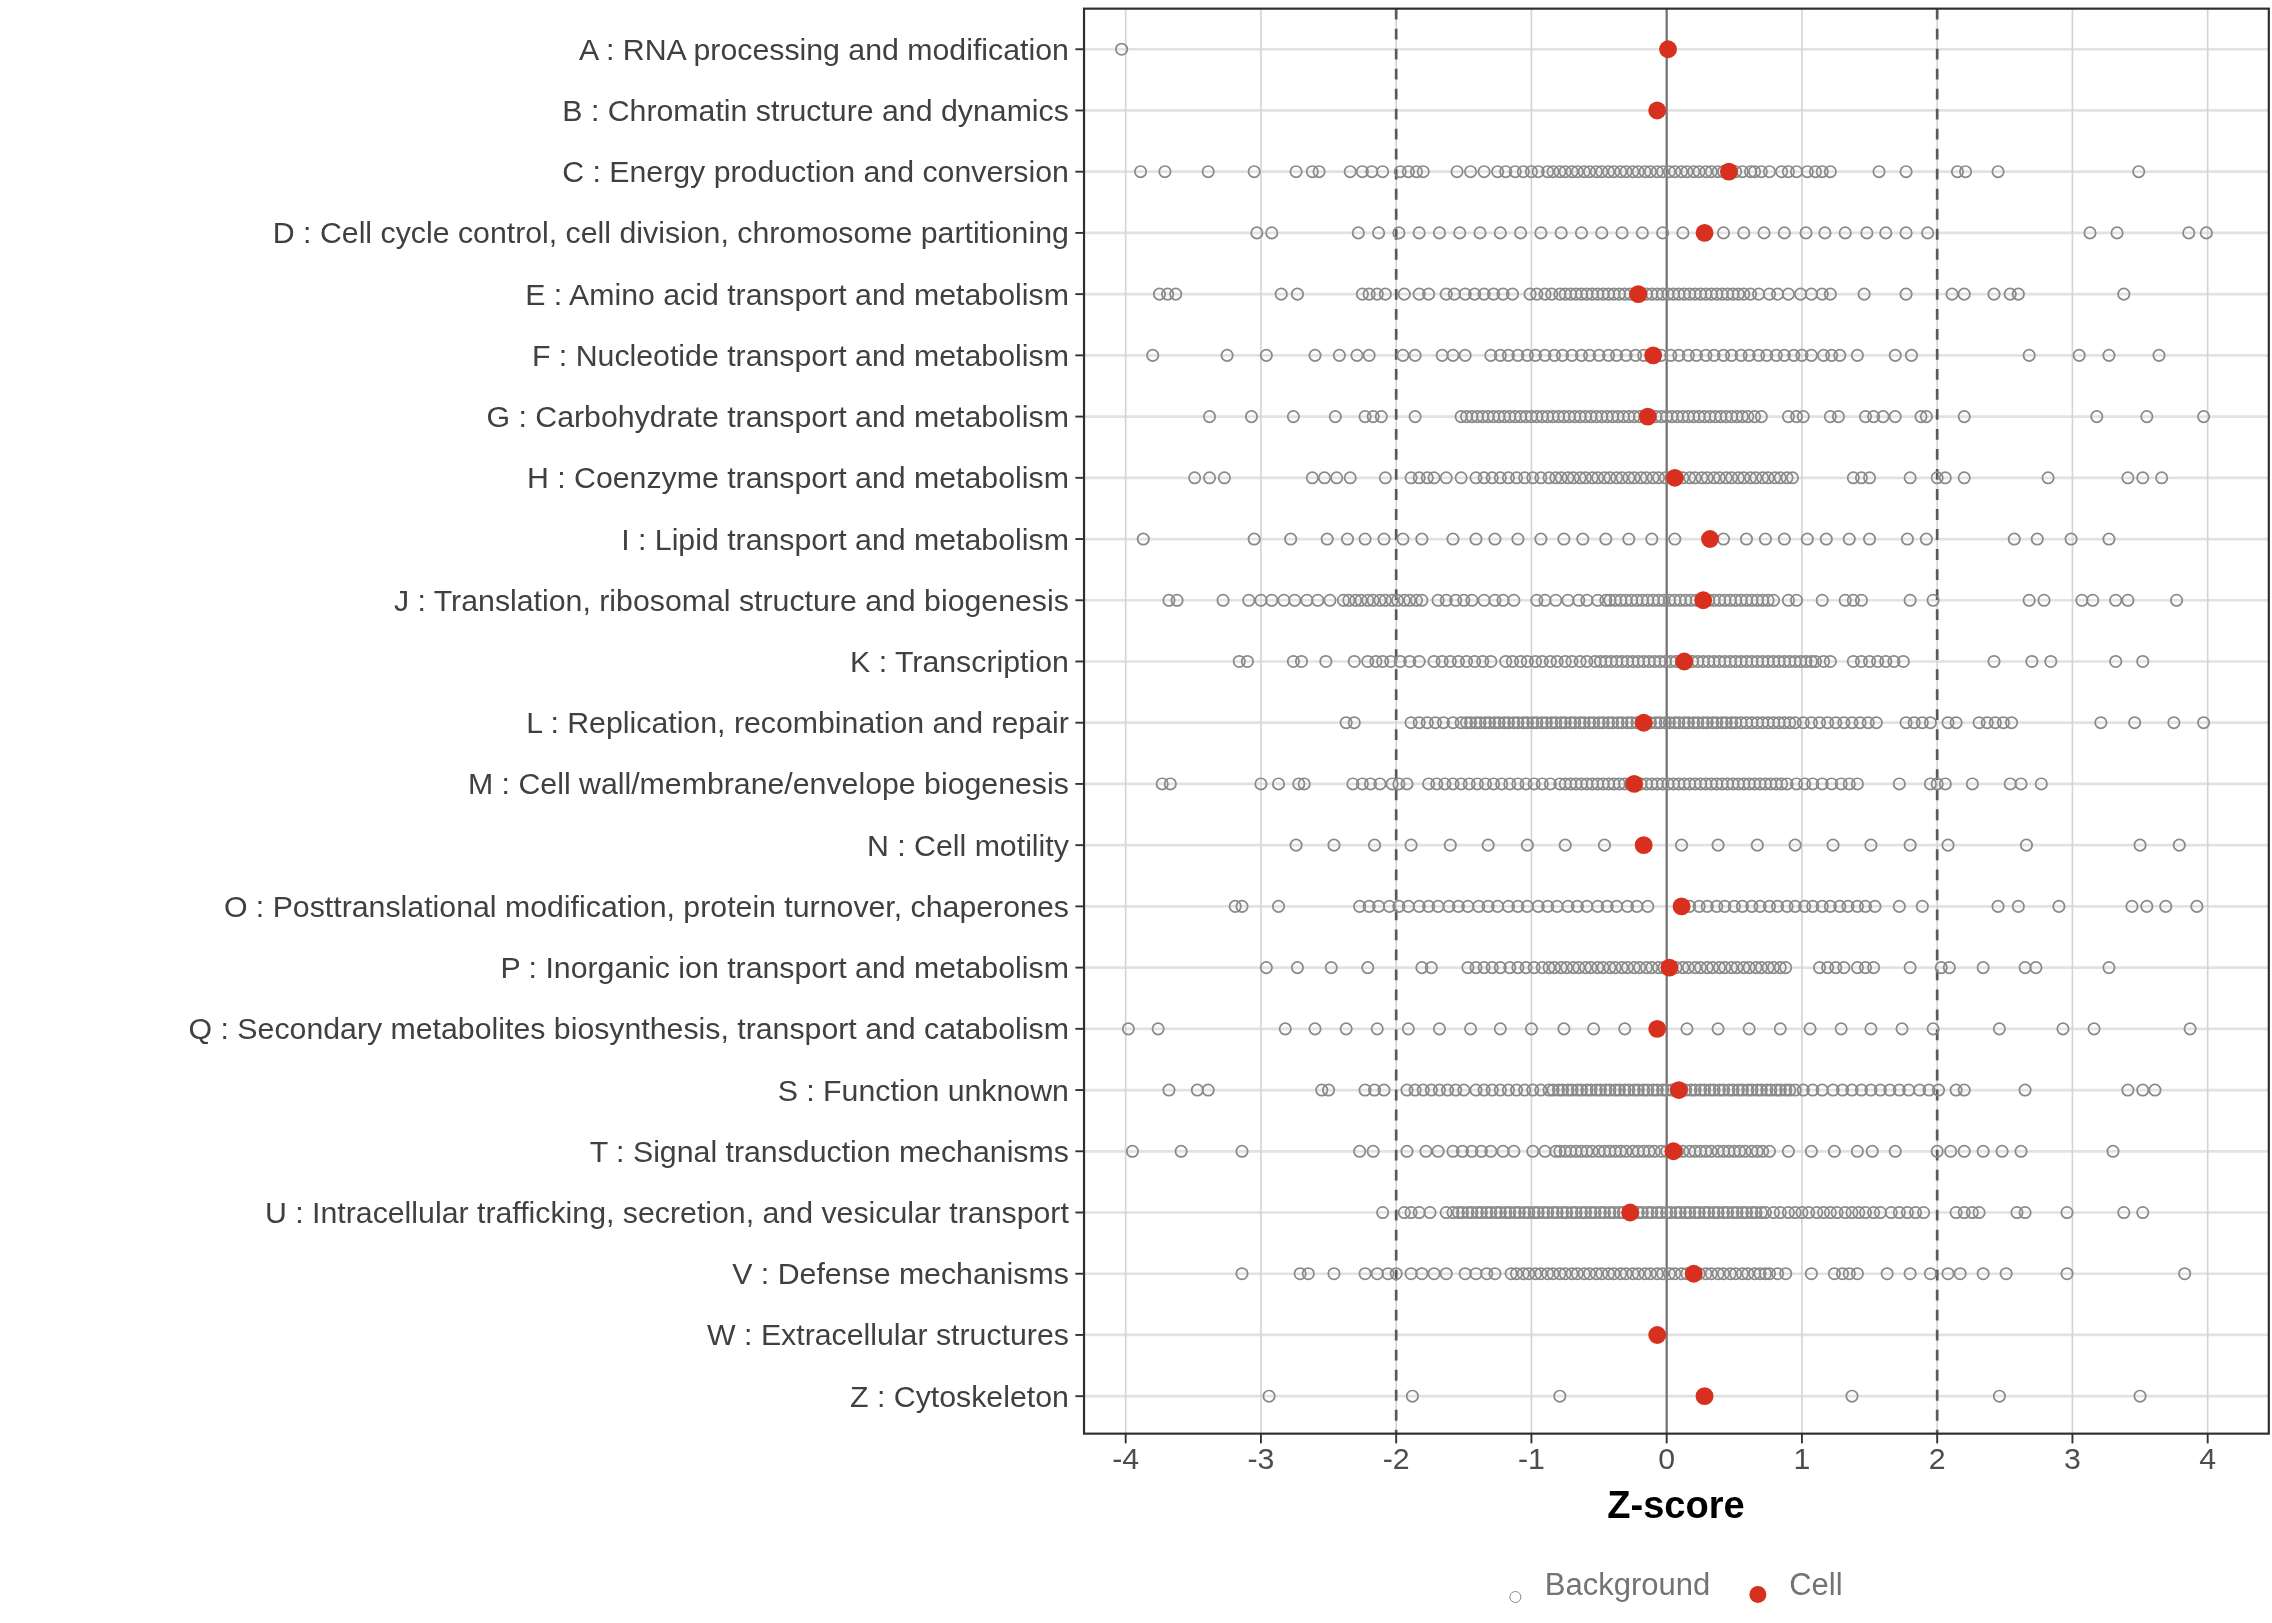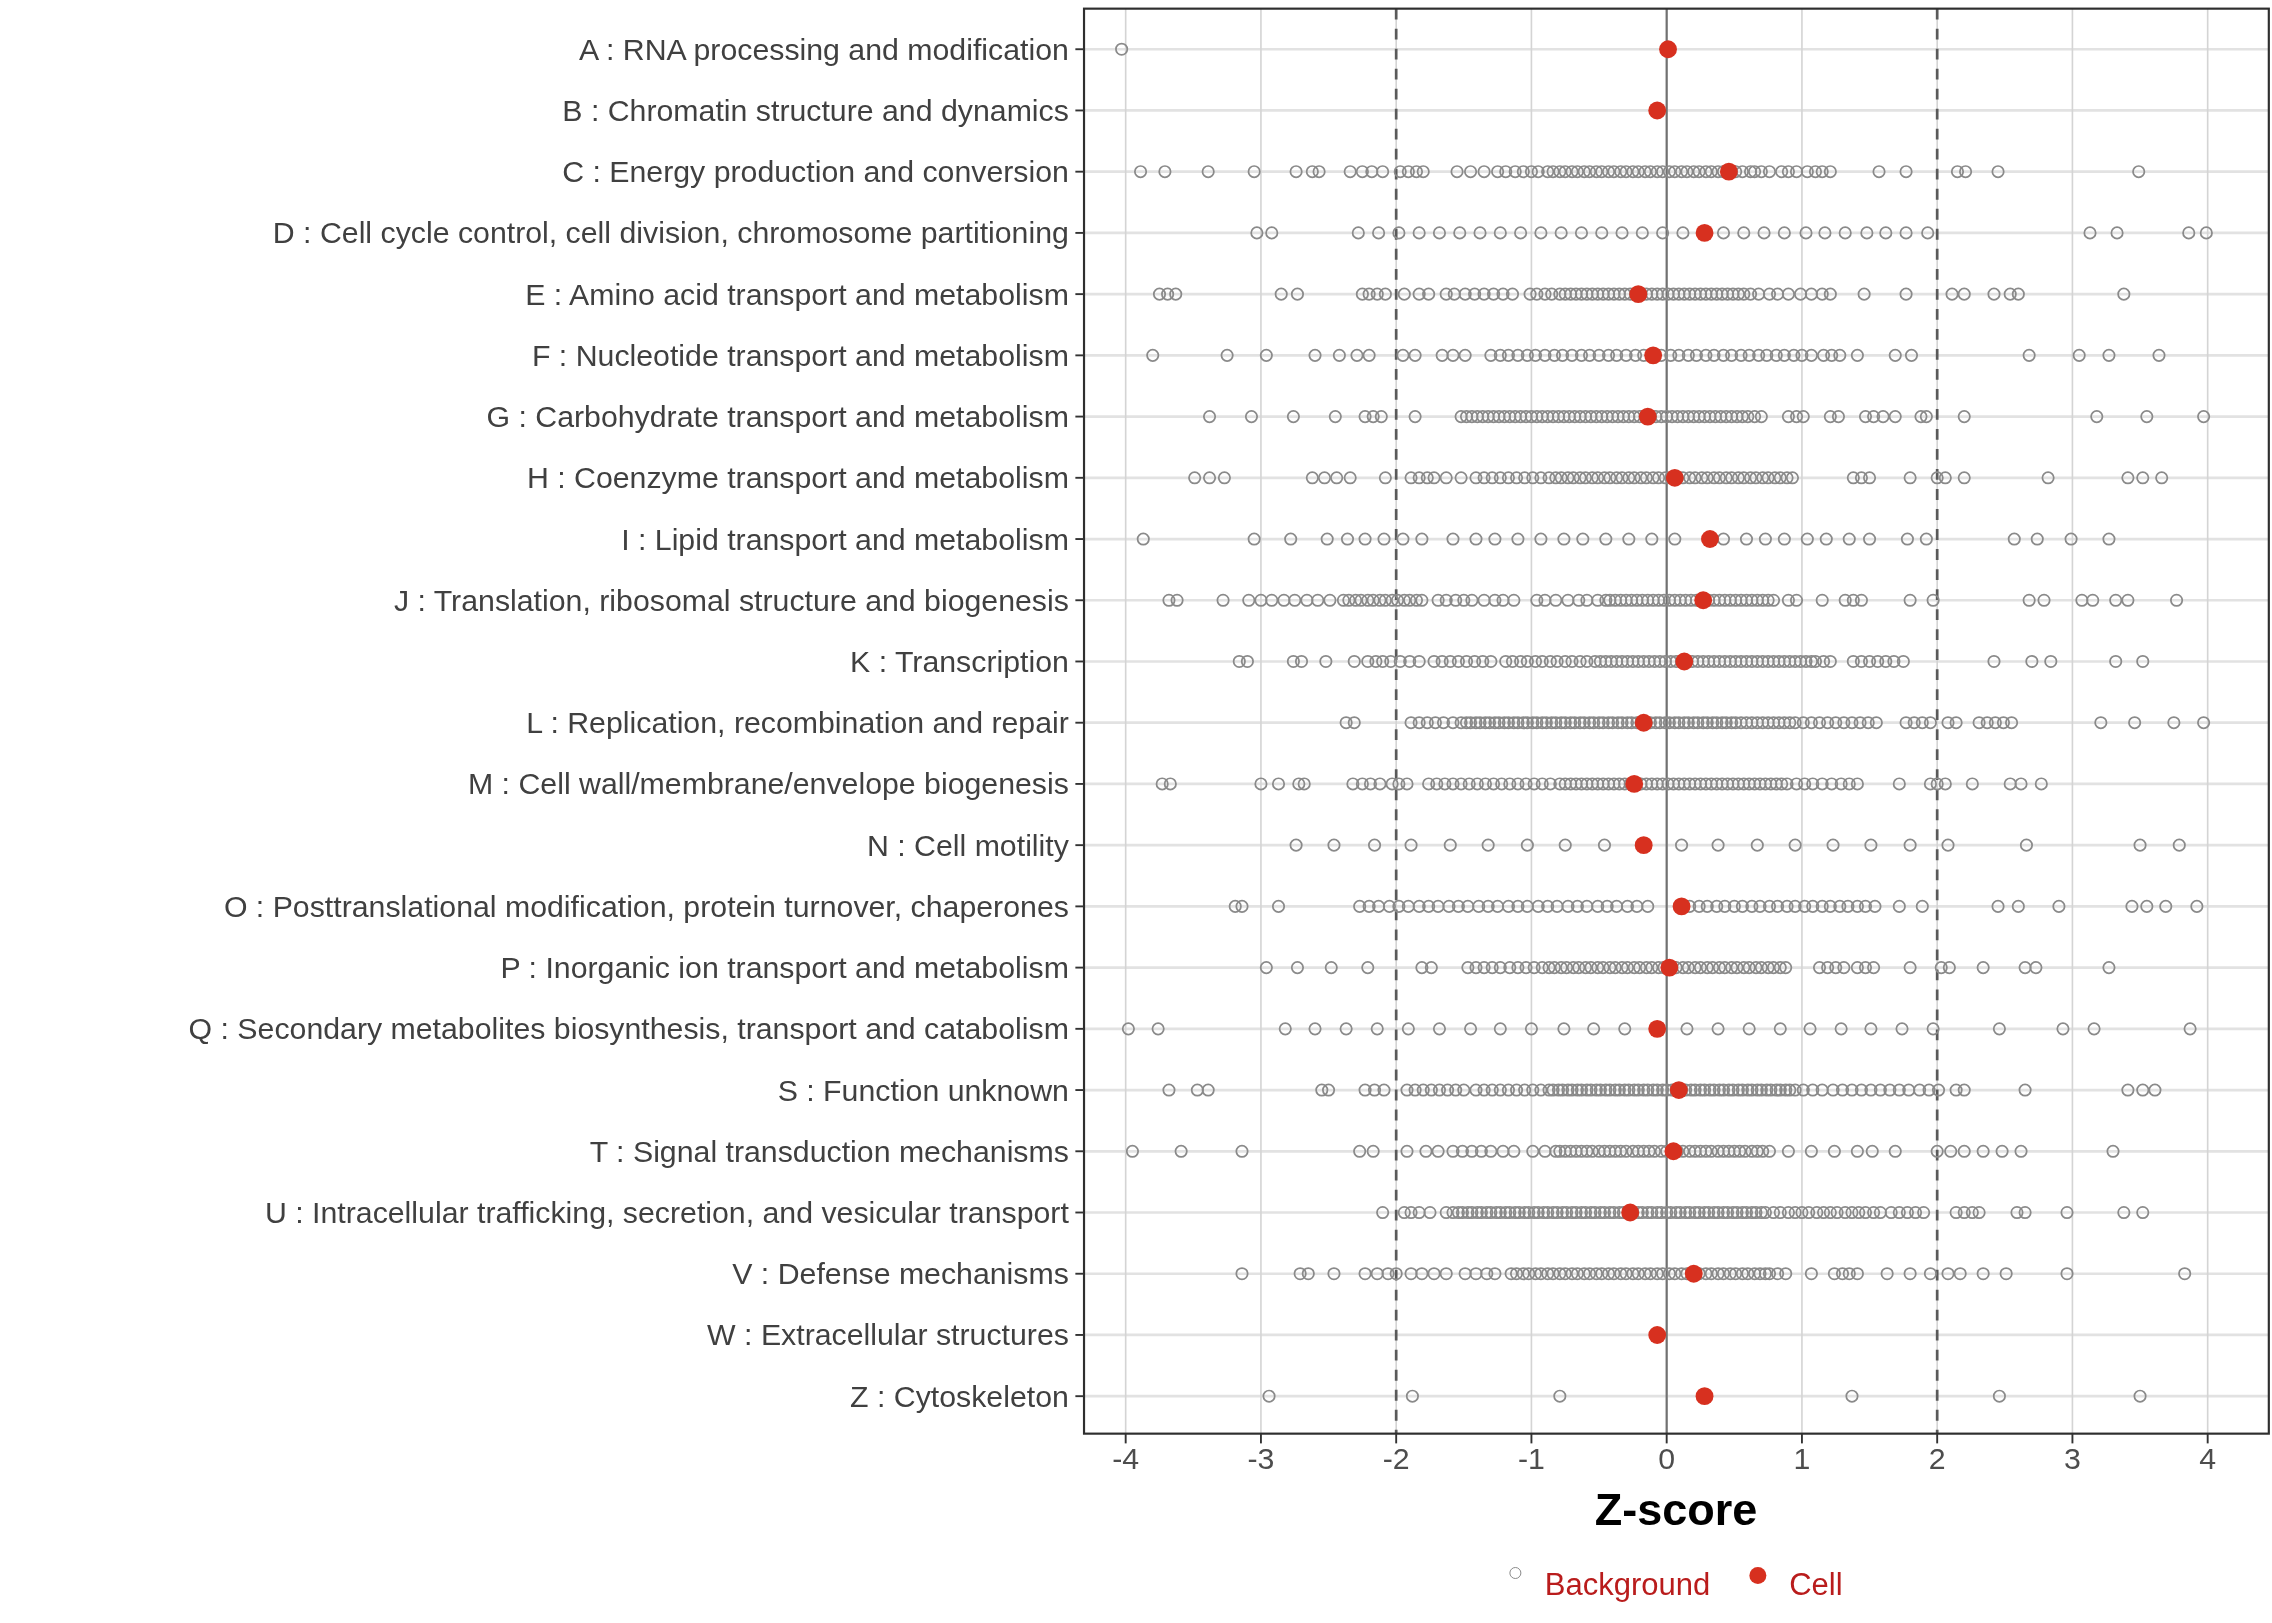--- a/index.html
+++ b/index.html
@@ -2,24 +2,24 @@
 <html style="font-size:8.7px"><head>
 <meta charset="utf-8">
 <style>
   html,body{margin:0;padding:0;background:#ffffff;}
   body{width:2273px;height:1623px;position:relative;overflow:hidden;
        font-family:"Liberation Sans",sans-serif;}
   .figure{position:absolute;inset:0;background:#ffffff;}
   svg{position:absolute;left:0;top:0;}
   svg text{font-family:"Liberation Sans",sans-serif;}
   .x-title{position:absolute;left:1676px;top:1484px;transform:translateX(-50%);
-           font-size:45px;font-weight:bold;color:#000000;white-space:nowrap;}
+           font-size:38px;font-weight:bold;color:#000000;white-space:nowrap;}
   .legend{position:absolute;left:1676px;top:1585px;transform:translate(-50%,-50%);
           display:flex;align-items:center;gap:39px;white-space:nowrap;}
-  .legend-item{display:flex;align-items:flex-start;gap:23px;font-size:31px;color:#b91c1c;}
+  .legend-item{display:flex;align-items:flex-end;gap:23px;font-size:31px;color:#737373;}
   .key{display:inline-block;border-radius:50%;box-sizing:border-box;}
   .key-bg{width:12.4px;height:12.4px;border:1.9px solid #8a8a8a;background:#ffffff;}
   .key-query{width:17px;height:17px;background:#d7301f;}
 </style>
 </head>
 <body>
 
 <div class="figure">
   <svg id="chart-svg" width="2273" height="1623" viewBox="0 0 4200 3000">
       <rect x="2003" y="16" width="2190" height="2634" fill="#ffffff"></rect>

